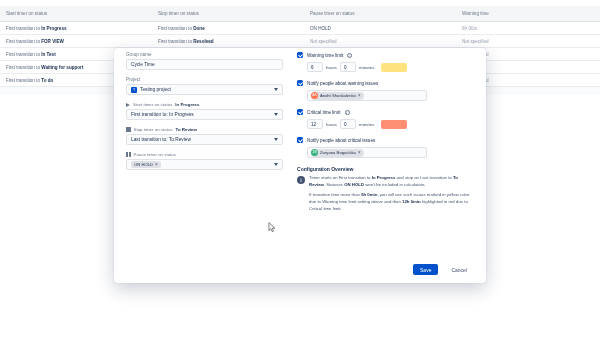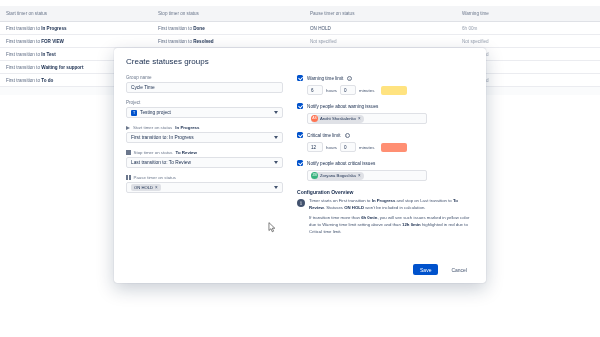--- a/index.html
+++ b/index.html
@@ -416,24 +416,20 @@
       <div class="bg-col"></div>
       <div class="bg-col"></div>
       <div class="bg-col c4 bg-dim">Not specified</div>
     </div>
   </div>
   <div id="bg-bottomfill"></div>
 </div>
 
 <div id="modal">
 
-  <div id="modal-header">
-    <div id="modal-title">Create statuses groups</div>
-    <div id="close-btn" style="font-size:0;">close-icon</div>
-  </div>
 
   <div id="modal-body">
 
     <div class="col-left">
 
       <div class="field-label">Group name</div>
       <div class="input-box">
         <span>Cycle Time</span>
       </div>
 

